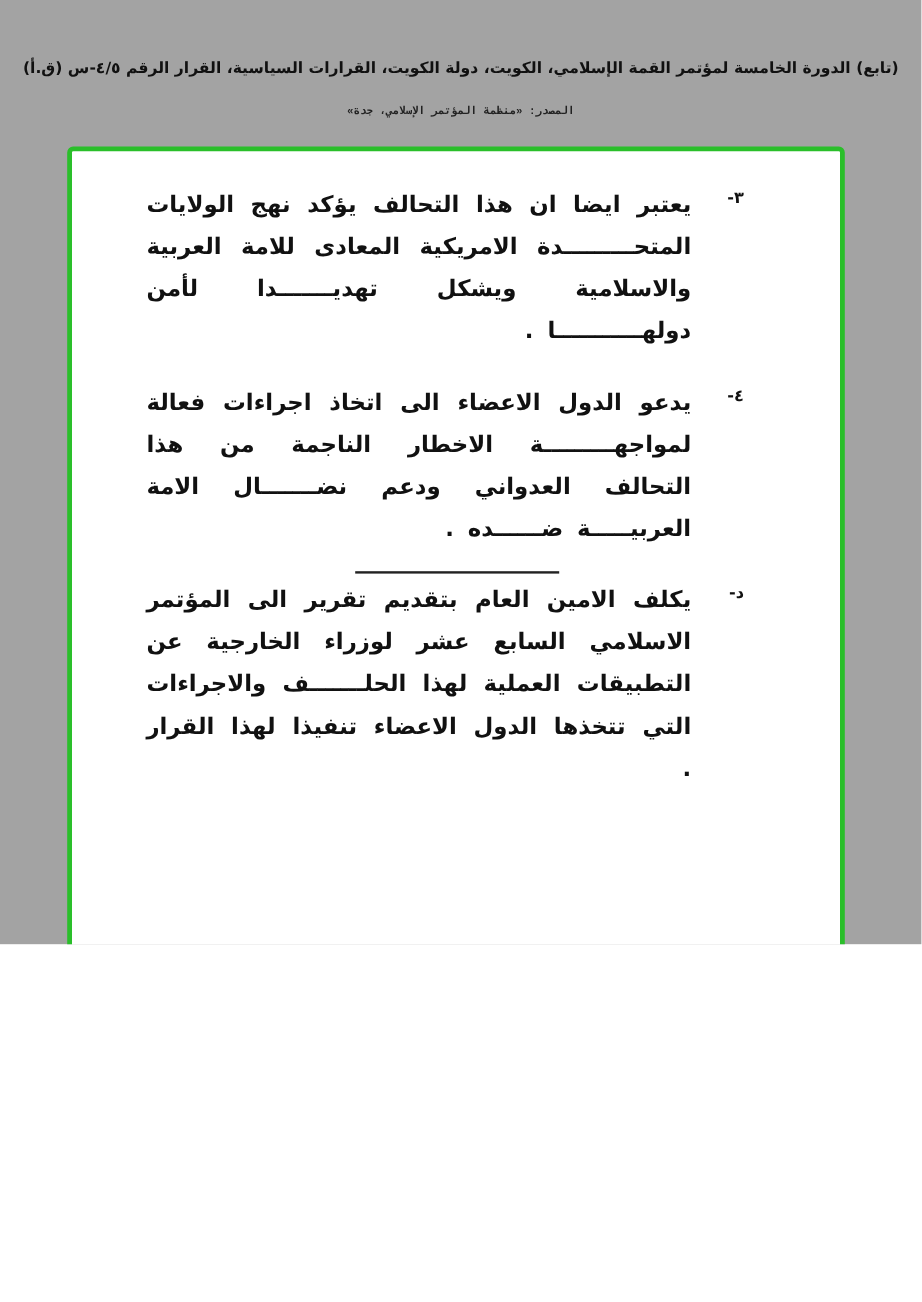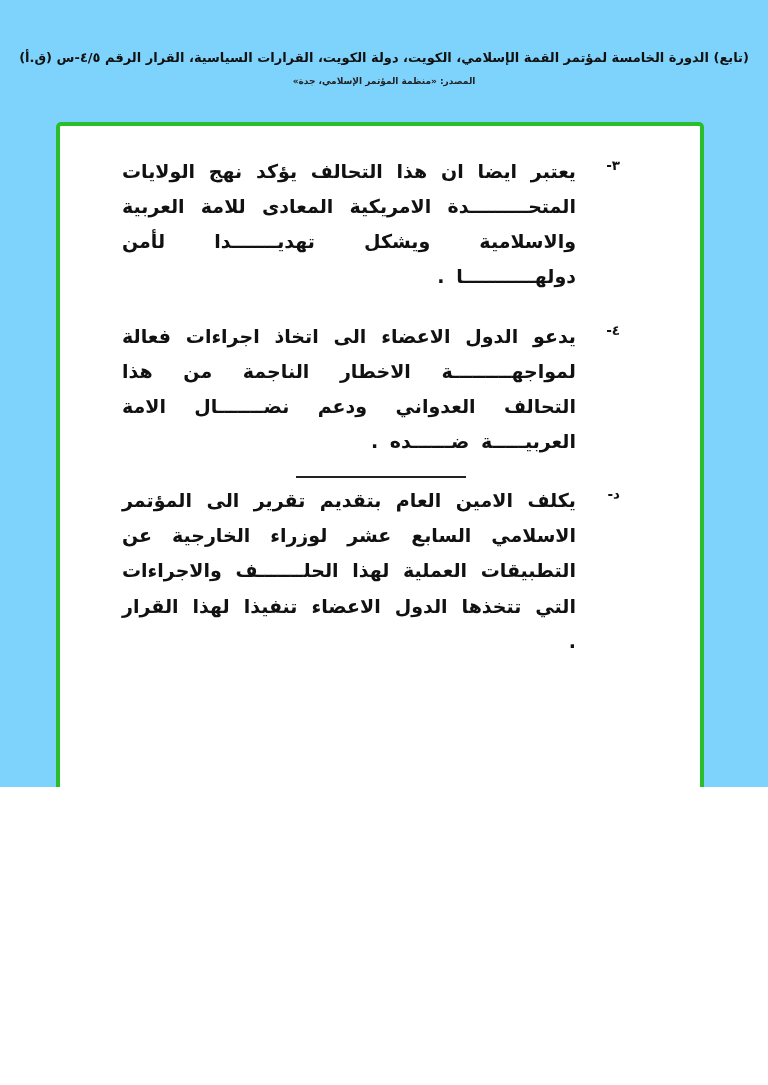--- a/index.html
+++ b/index.html
@@ -4,44 +4,45 @@
   <style>
     html, body {
       margin: 0;
       padding: 0;
       background: #ffffff;
     }
     .page {
       position: relative;
       width: 768px;
       height: 787px;
-      background: #7dd3fc;
+      background: #a3a3a3;
       font-family: "DejaVu Sans", sans-serif;
       overflow: hidden;
     }
     .header {
       position: absolute;
       top: 50px;
       left: 0;
       right: 0;
       text-align: center;
       direction: rtl;
     }
     .header-title {
       font-size: 13px;
       font-weight: bold;
       color: #111111;
       letter-spacing: 0.2px;
       white-space: nowrap;
     }
     .header-source {
-      margin-top: 11px;
+      margin-top: 23px;
       font-size: 9px;
       font-weight: bold;
       color: #222222;
+      font-family: Liberation Mono, monospace;
     }
     .frame {
       position: absolute;
       left: 56px;
       top: 122px;
       width: 648px;
       height: 880px;
       box-sizing: border-box;
       border: 4px solid #2abf2a;
       border-radius: 5px;

